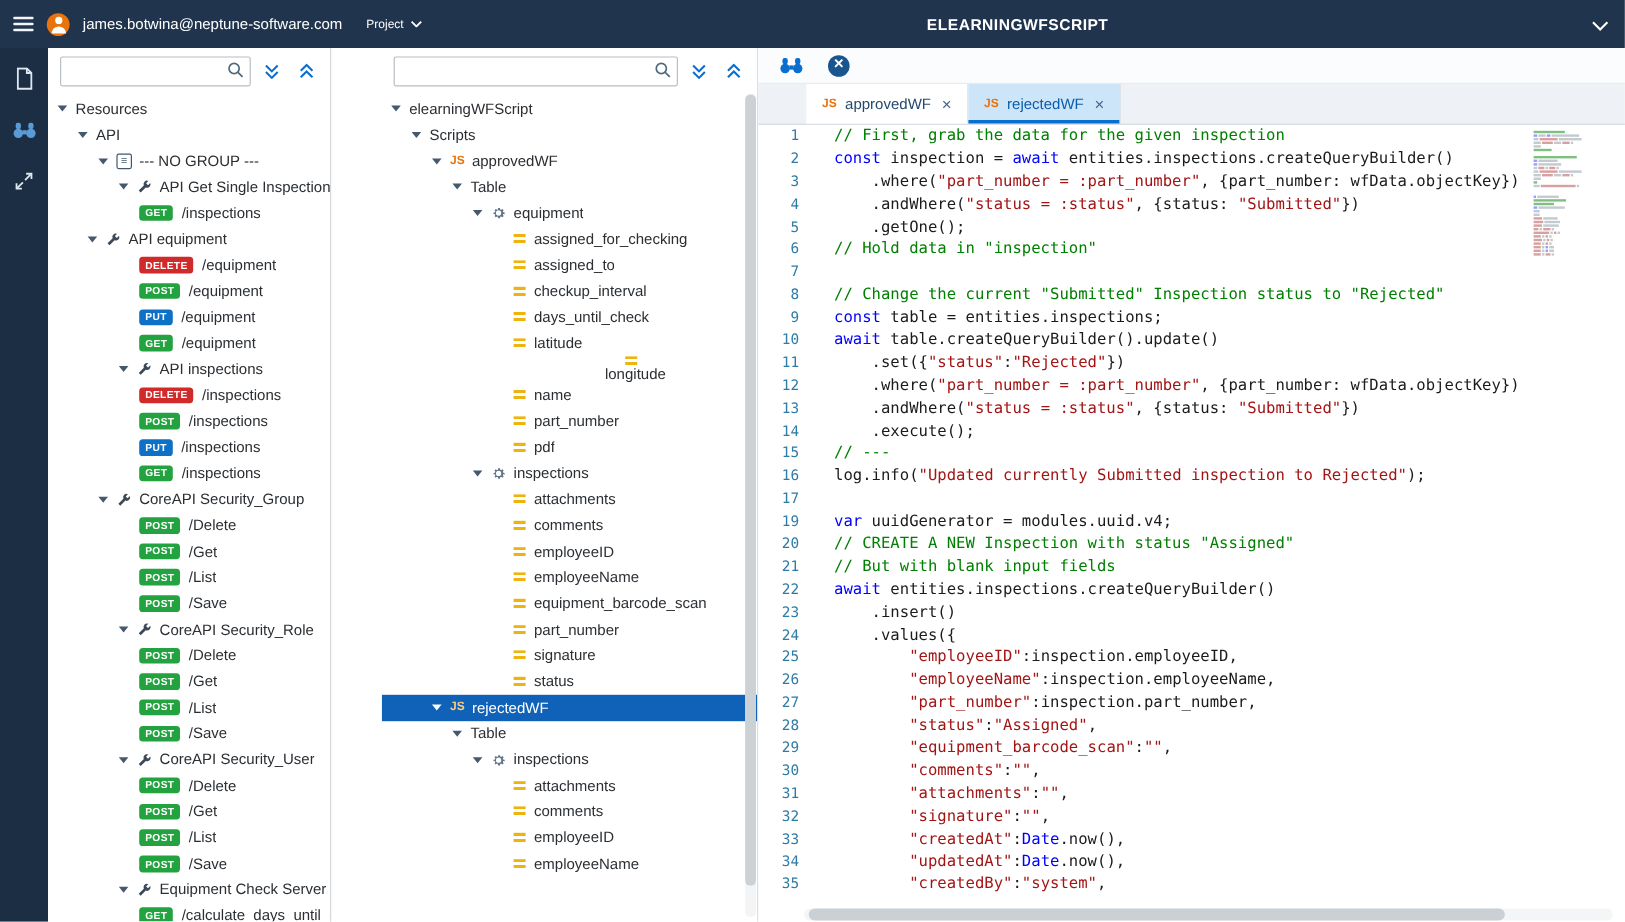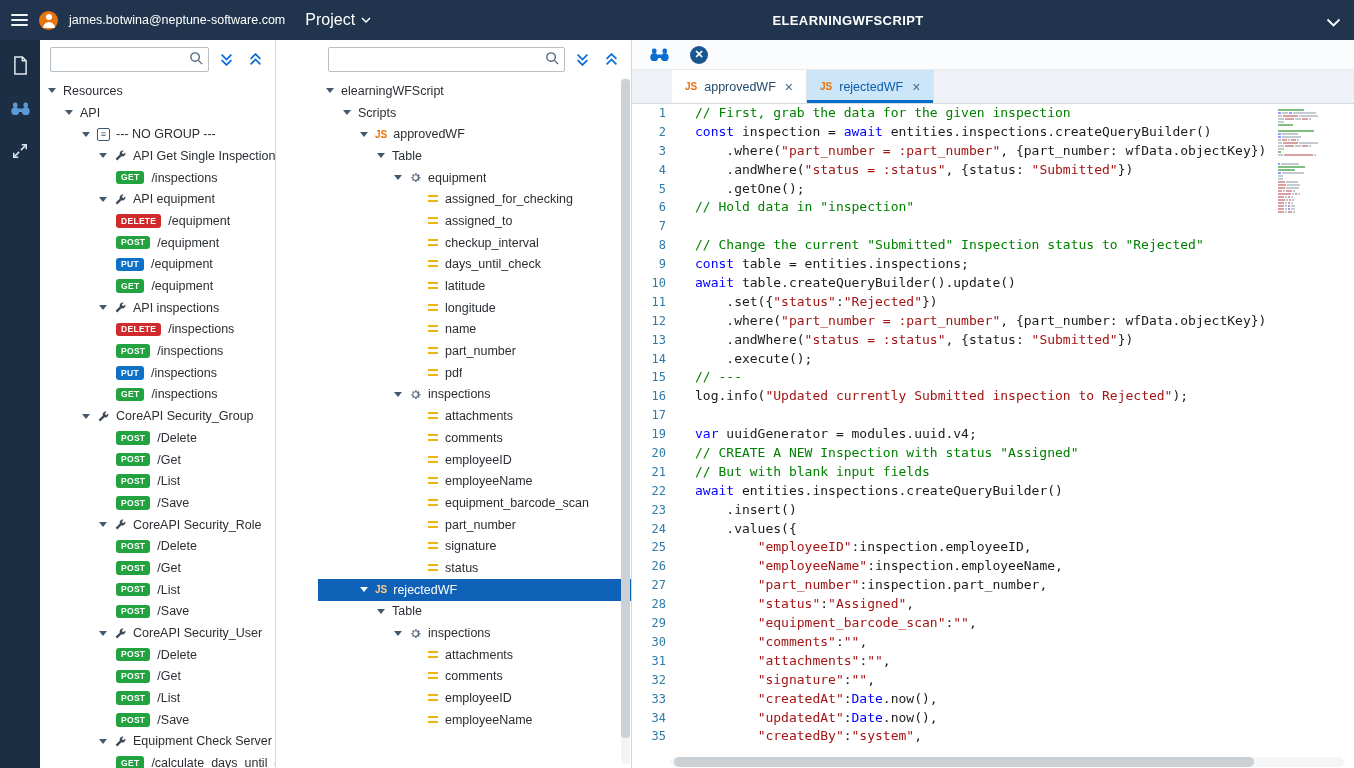--- a/index.html
+++ b/index.html
@@ -7,21 +7,21 @@
 
   
   .topbar{position:absolute;left:0;top:0;width:1354px;height:40px;background:#20354d;color:#fff;z-index:9}
   .tb-left{position:absolute;left:0;top:0;height:40px;display:flex;align-items:center;gap:11px;padding-left:11px}
   .burger{display:inline-flex;flex-direction:column;gap:3px;width:17px;cursor:pointer}
   .burger i{display:block;height:2px;background:#f2f5f8;border-radius:1px}
   .avatar{width:19px;height:19px;border-radius:50%;background:#e9730c;position:relative;flex:none}
   .avatar .h{position:absolute;top:3px;left:6.5px;width:6px;height:6px;border-radius:50%;background:#fff}
   .avatar .b{position:absolute;bottom:2px;left:3.5px;width:12px;height:6px;border-radius:6px 6px 0 0;background:#fff}
   .tb-email{font-size:12.5px}
-  .tb-project{display:flex;align-items:center;gap:6px;font-size:16px;margin-left:9px;cursor:pointer}
+  .tb-project{display:flex;align-items:center;gap:6px;font-size:10px;margin-left:9px;cursor:pointer}
   .tb-title{position:absolute;left:848px;top:0;height:40px;display:flex;align-items:center;transform:translateX(-50%);font-size:13px;font-weight:bold;letter-spacing:.4px}
   .tb-caret{position:absolute;right:13px;top:13px;cursor:pointer}
 
   
   .iconstrip{position:absolute;left:0;top:40px;width:40px;height:728px;background:#1b2e44;display:flex;flex-direction:column;align-items:center;padding-top:13px;gap:19px}
   .is-btn{width:24px;height:24px;display:flex;align-items:center;justify-content:center;cursor:pointer}
 
   
   .panel{position:absolute;top:40px;height:728px;background:#fff;border-right:1px solid #d3d8dd;overflow:hidden}
   .p1{left:40px;width:236px}
@@ -177,21 +177,21 @@
           <svg viewBox="0 0 16 16">
             <path fill="#3c4a58" d="M13.8 4.2a3.5 3.5 0 0 1-4.6 4.6L4 14l-2-2 5.2-5.2a3.5 3.5 0 0 1 4.6-4.6L9.5 4.5l2 2z"></path>
           </svg>
         </span>
         <span class="tlabel">API Get Single Inspection</span>
       </div>
       <div class="trow" style="padding-left: 76px;">
         <span class="badge b-GET">GET</span>
         <span class="tlabel">/inspections</span>
       </div>
-      <div class="trow" style="padding-left: 59px;">
+      <div class="trow" style="padding-left: 33px;">
         <span class="exp"></span>
         <span class="tico">
           <svg viewBox="0 0 16 16">
             <path fill="#3c4a58" d="M13.8 4.2a3.5 3.5 0 0 1-4.6 4.6L4 14l-2-2 5.2-5.2a3.5 3.5 0 0 1 4.6-4.6L9.5 4.5l2 2z"></path>
           </svg>
         </span>
         <span class="tlabel">API equipment</span>
       </div>
       <div class="trow" style="padding-left: 76px;">
         <span class="badge b-DELETE">DELETE</span>
@@ -393,21 +393,21 @@
         <span class="tlabel">checkup_interval</span>
       </div>
       <div class="trow" style="padding-left: 110px;">
         <span class="ficon"></span>
         <span class="tlabel">days_until_check</span>
       </div>
       <div class="trow" style="padding-left: 110px;">
         <span class="ficon"></span>
         <span class="tlabel">latitude</span>
       </div>
-      <div class="trow" style="padding-left: 110px;">
+      <div class="trow" style="padding-left: 110px; flex-direction: column;">
         <span class="ficon"></span>
         <span class="tlabel">longitude</span>
       </div>
       <div class="trow" style="padding-left: 110px;">
         <span class="ficon"></span>
         <span class="tlabel">name</span>
       </div>
       <div class="trow" style="padding-left: 110px;">
         <span class="ficon"></span>
         <span class="tlabel">part_number</span>

